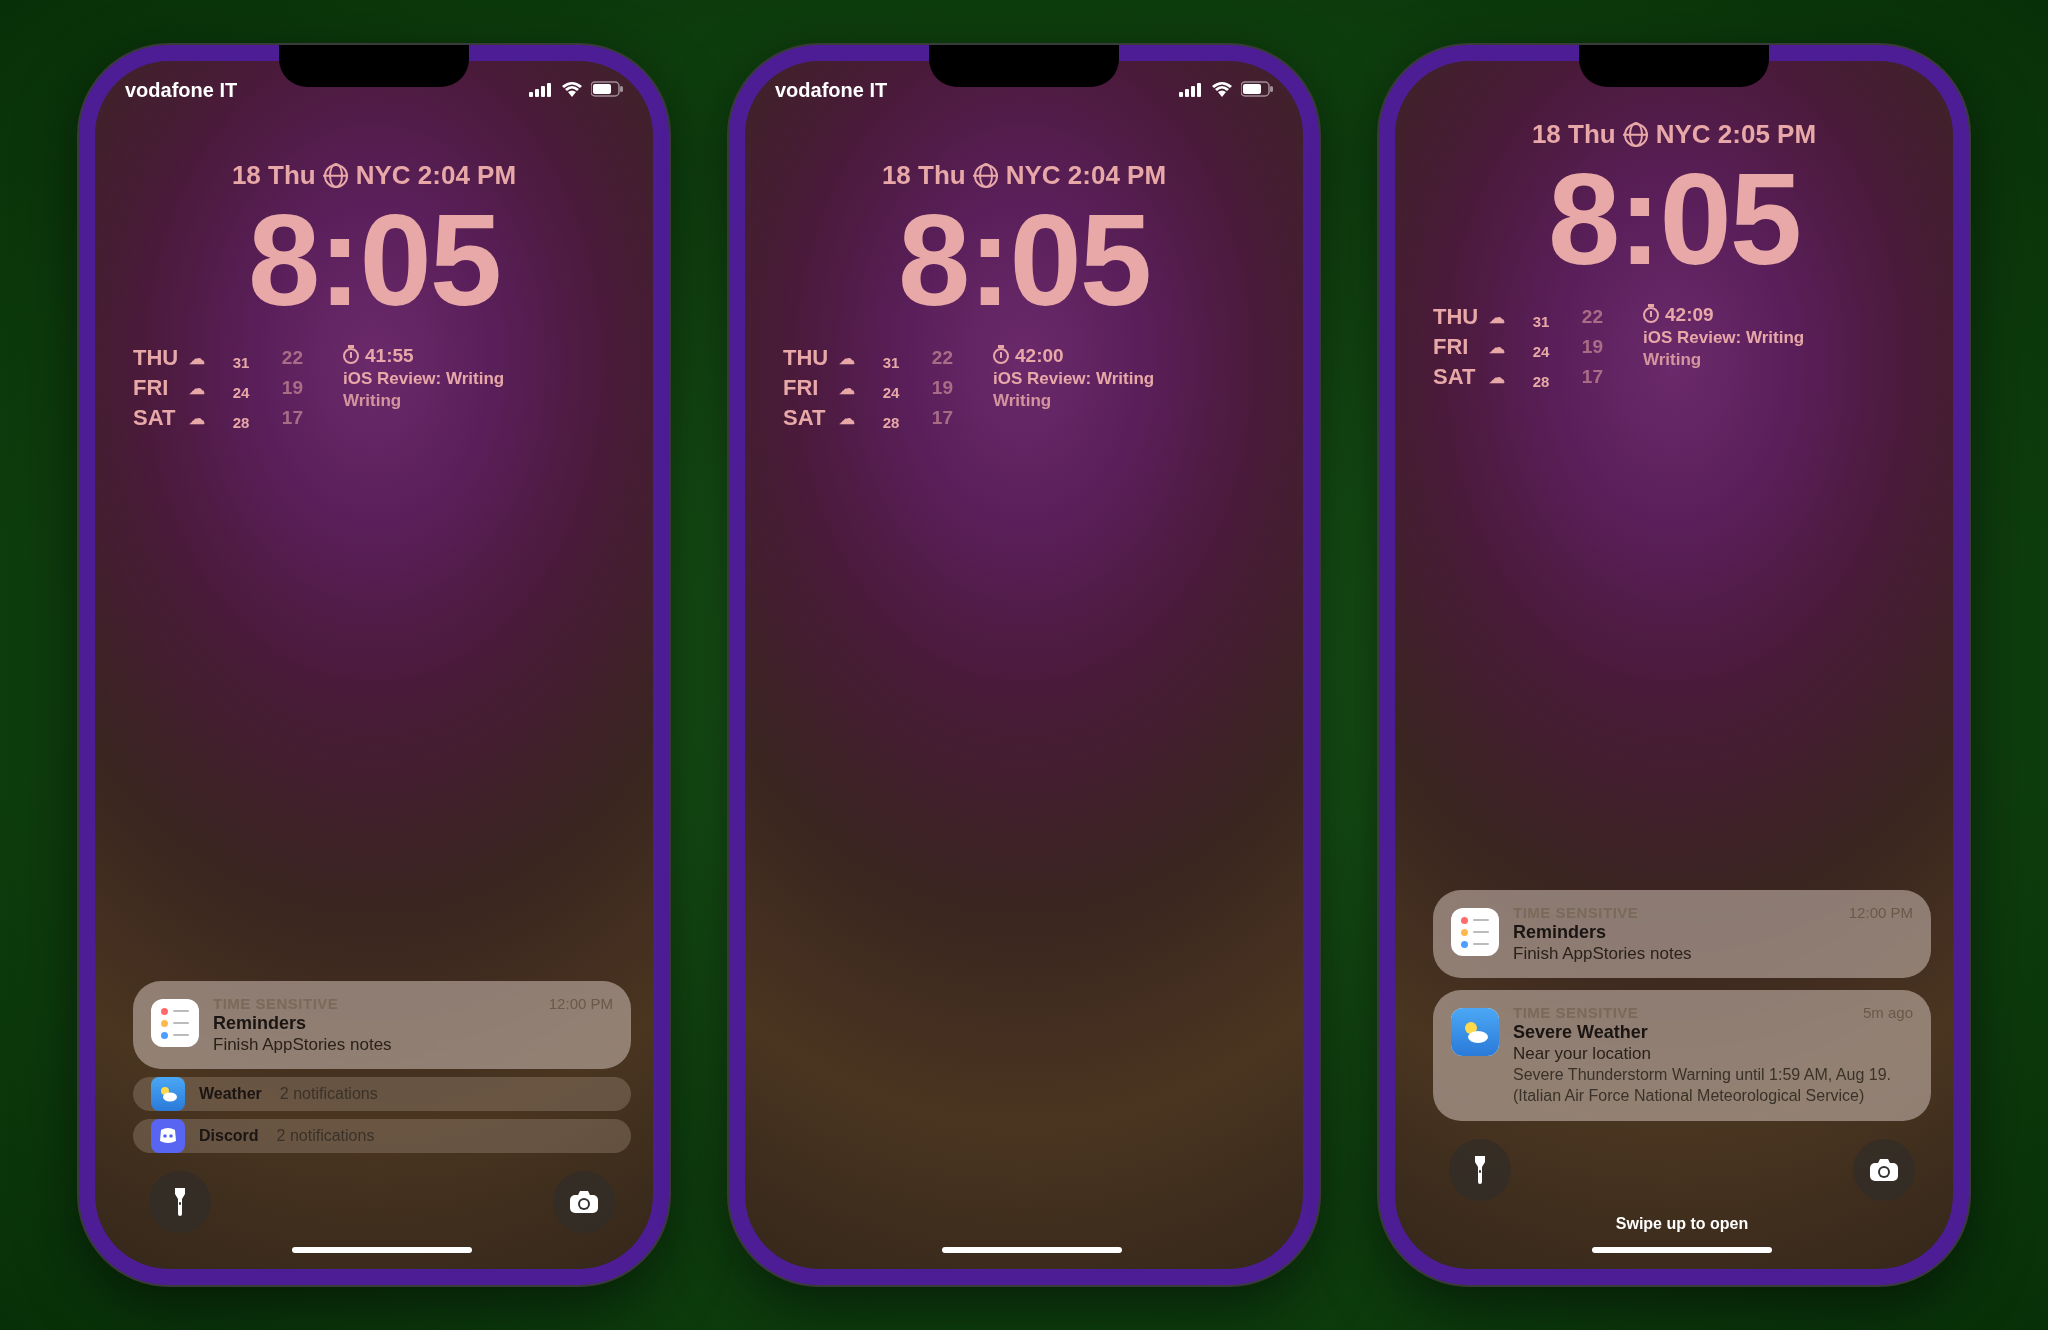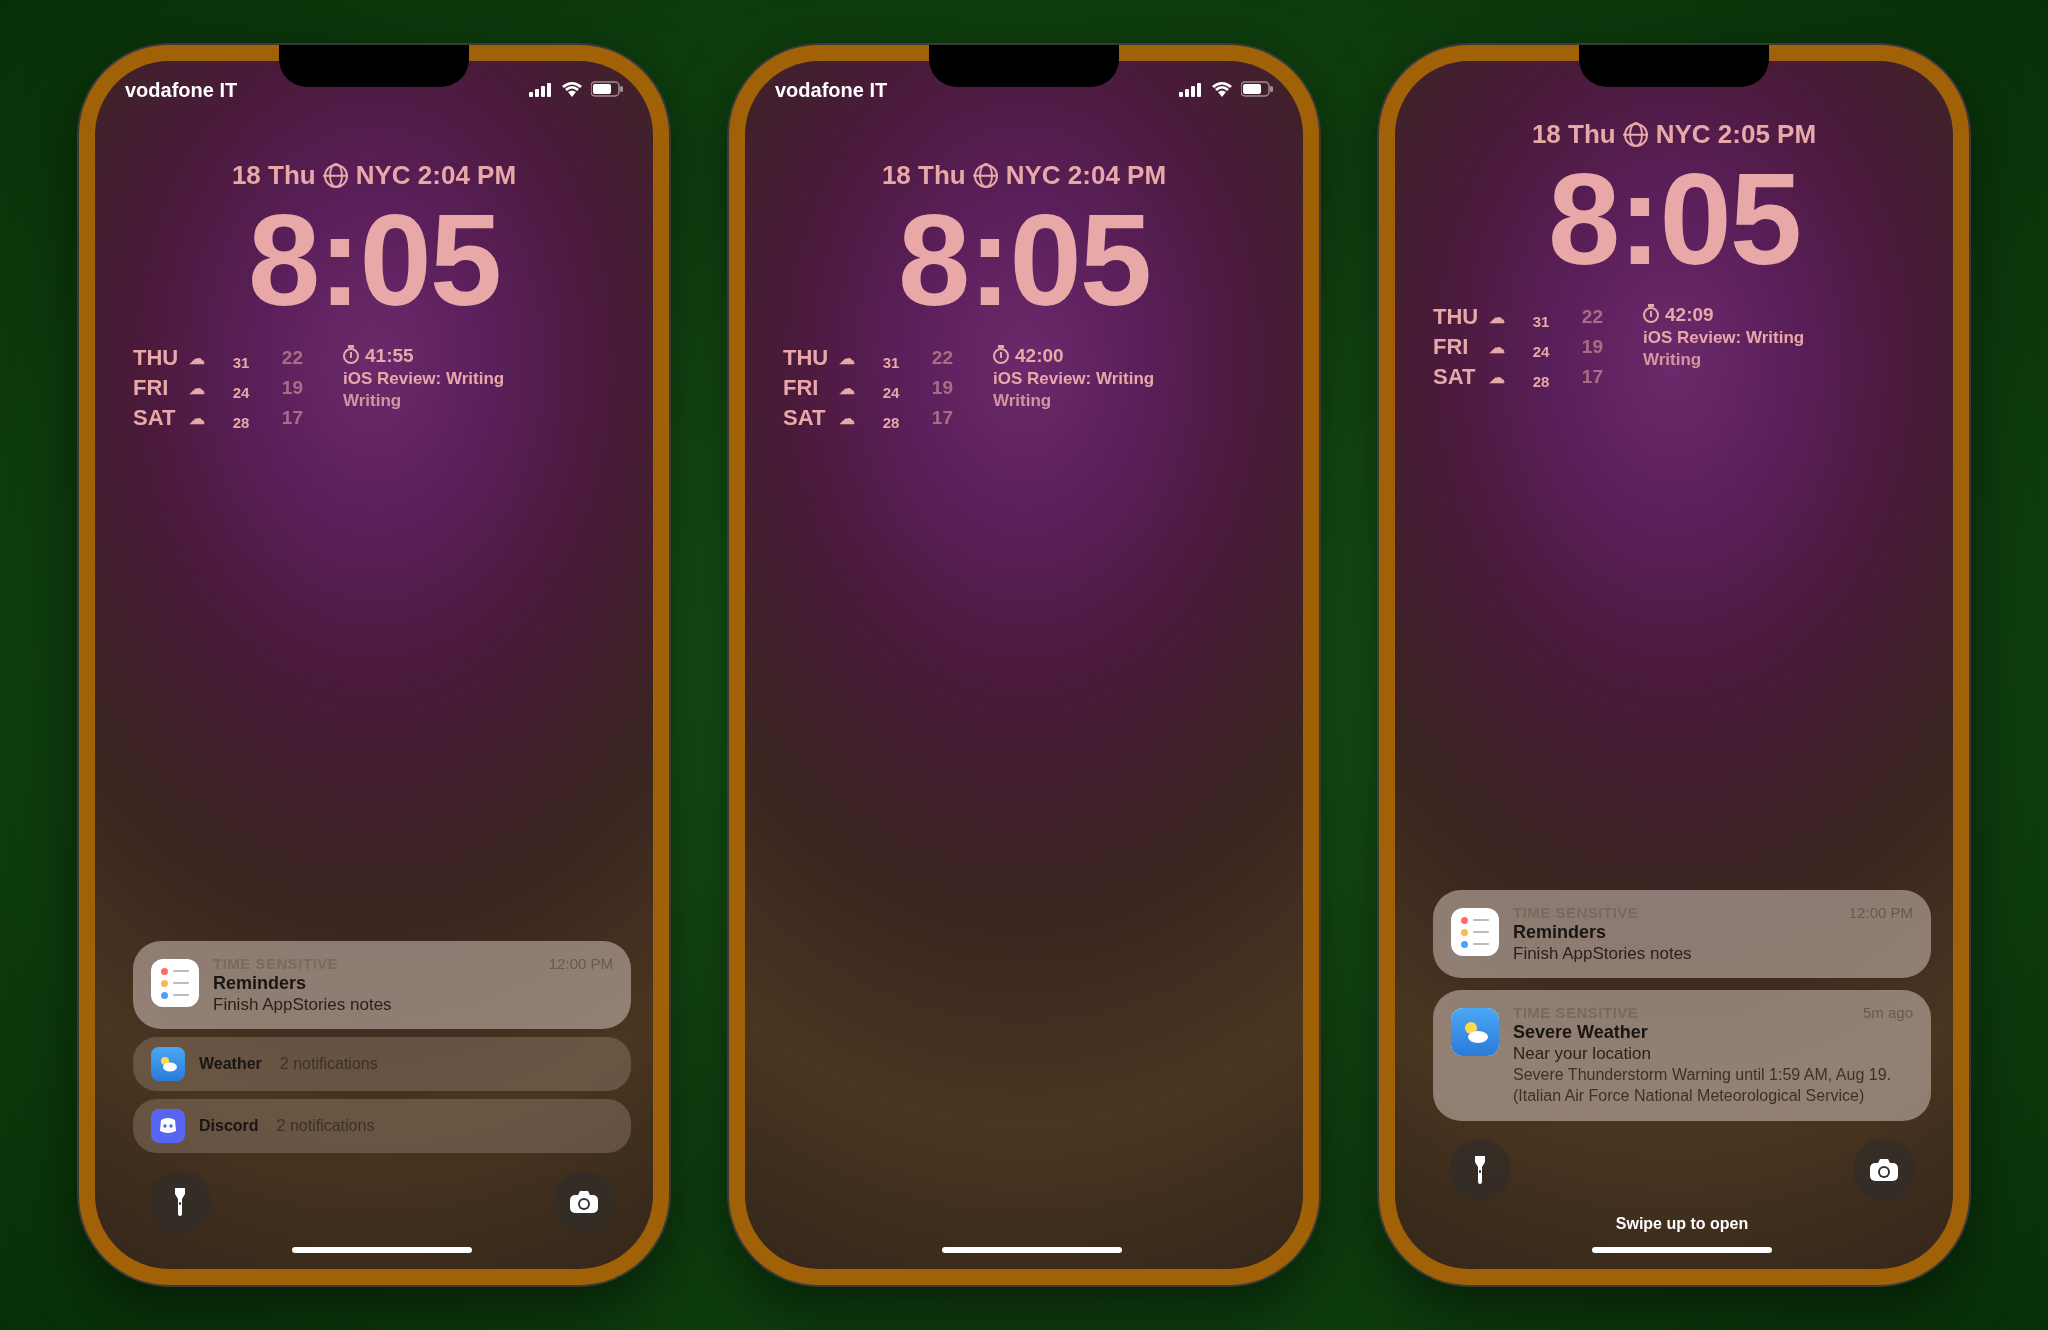--- a/index.html
+++ b/index.html
@@ -10,21 +10,21 @@
     height: 1330px;
     display: flex;
     justify-content: center;
     align-items: center;
     gap: 60px;
     font-family: -apple-system, "SF Pro Display", "Helvetica Neue", Arial, sans-serif;
   }
   .phone {
     width: 590px;
     height: 1240px;
-    background: #a16207;
+    background: #4c1d95;
     border-radius: 90px;
     padding: 16px;
     box-shadow: 0 0 0 2px #3a3a3a, 0 20px 60px rgba(0,0,0,0.5);
     position: relative;
   }
   .screen {
     width: 100%;
     height: 100%;
     border-radius: 74px;
     overflow: hidden;
@@ -149,21 +149,21 @@
   .notif-head { display:flex; justify-content:space-between; align-items:baseline; }
   .notif-tag { color:#7a6a5a; font-size:15px; font-weight:700; letter-spacing:0.5px; }
   .notif-time { color:#6a5a4a; font-size:15px; }
   .notif-title { color:#1a1512; font-size:18px; font-weight:700; }
   .notif-sub { color:#2a221a; font-size:17px; }
   .notif-sub2 { color:#3a3228; font-size:16px; line-height:1.3; }
 
   .collapsed-row {
     background: rgba(150,130,115,0.42);
     border-radius: 24px;
-    padding: 10px 18px;
+    padding: 0 18px;
     display:flex; align-items:center; gap:14px;
     margin-top: -4px;
   }
   .collapsed-row .small-icon {
     width:34px; height:34px; border-radius:8px; flex-shrink:0;
   }
   .collapsed-row .app { font-weight:700; color:#1a1512; font-size:16px; }
   .collapsed-row .count { color:#3a3228; font-size:16px; margin-left:4px; }
 
   .reminders-glyph { display:flex; flex-direction:column; gap:5px; }

